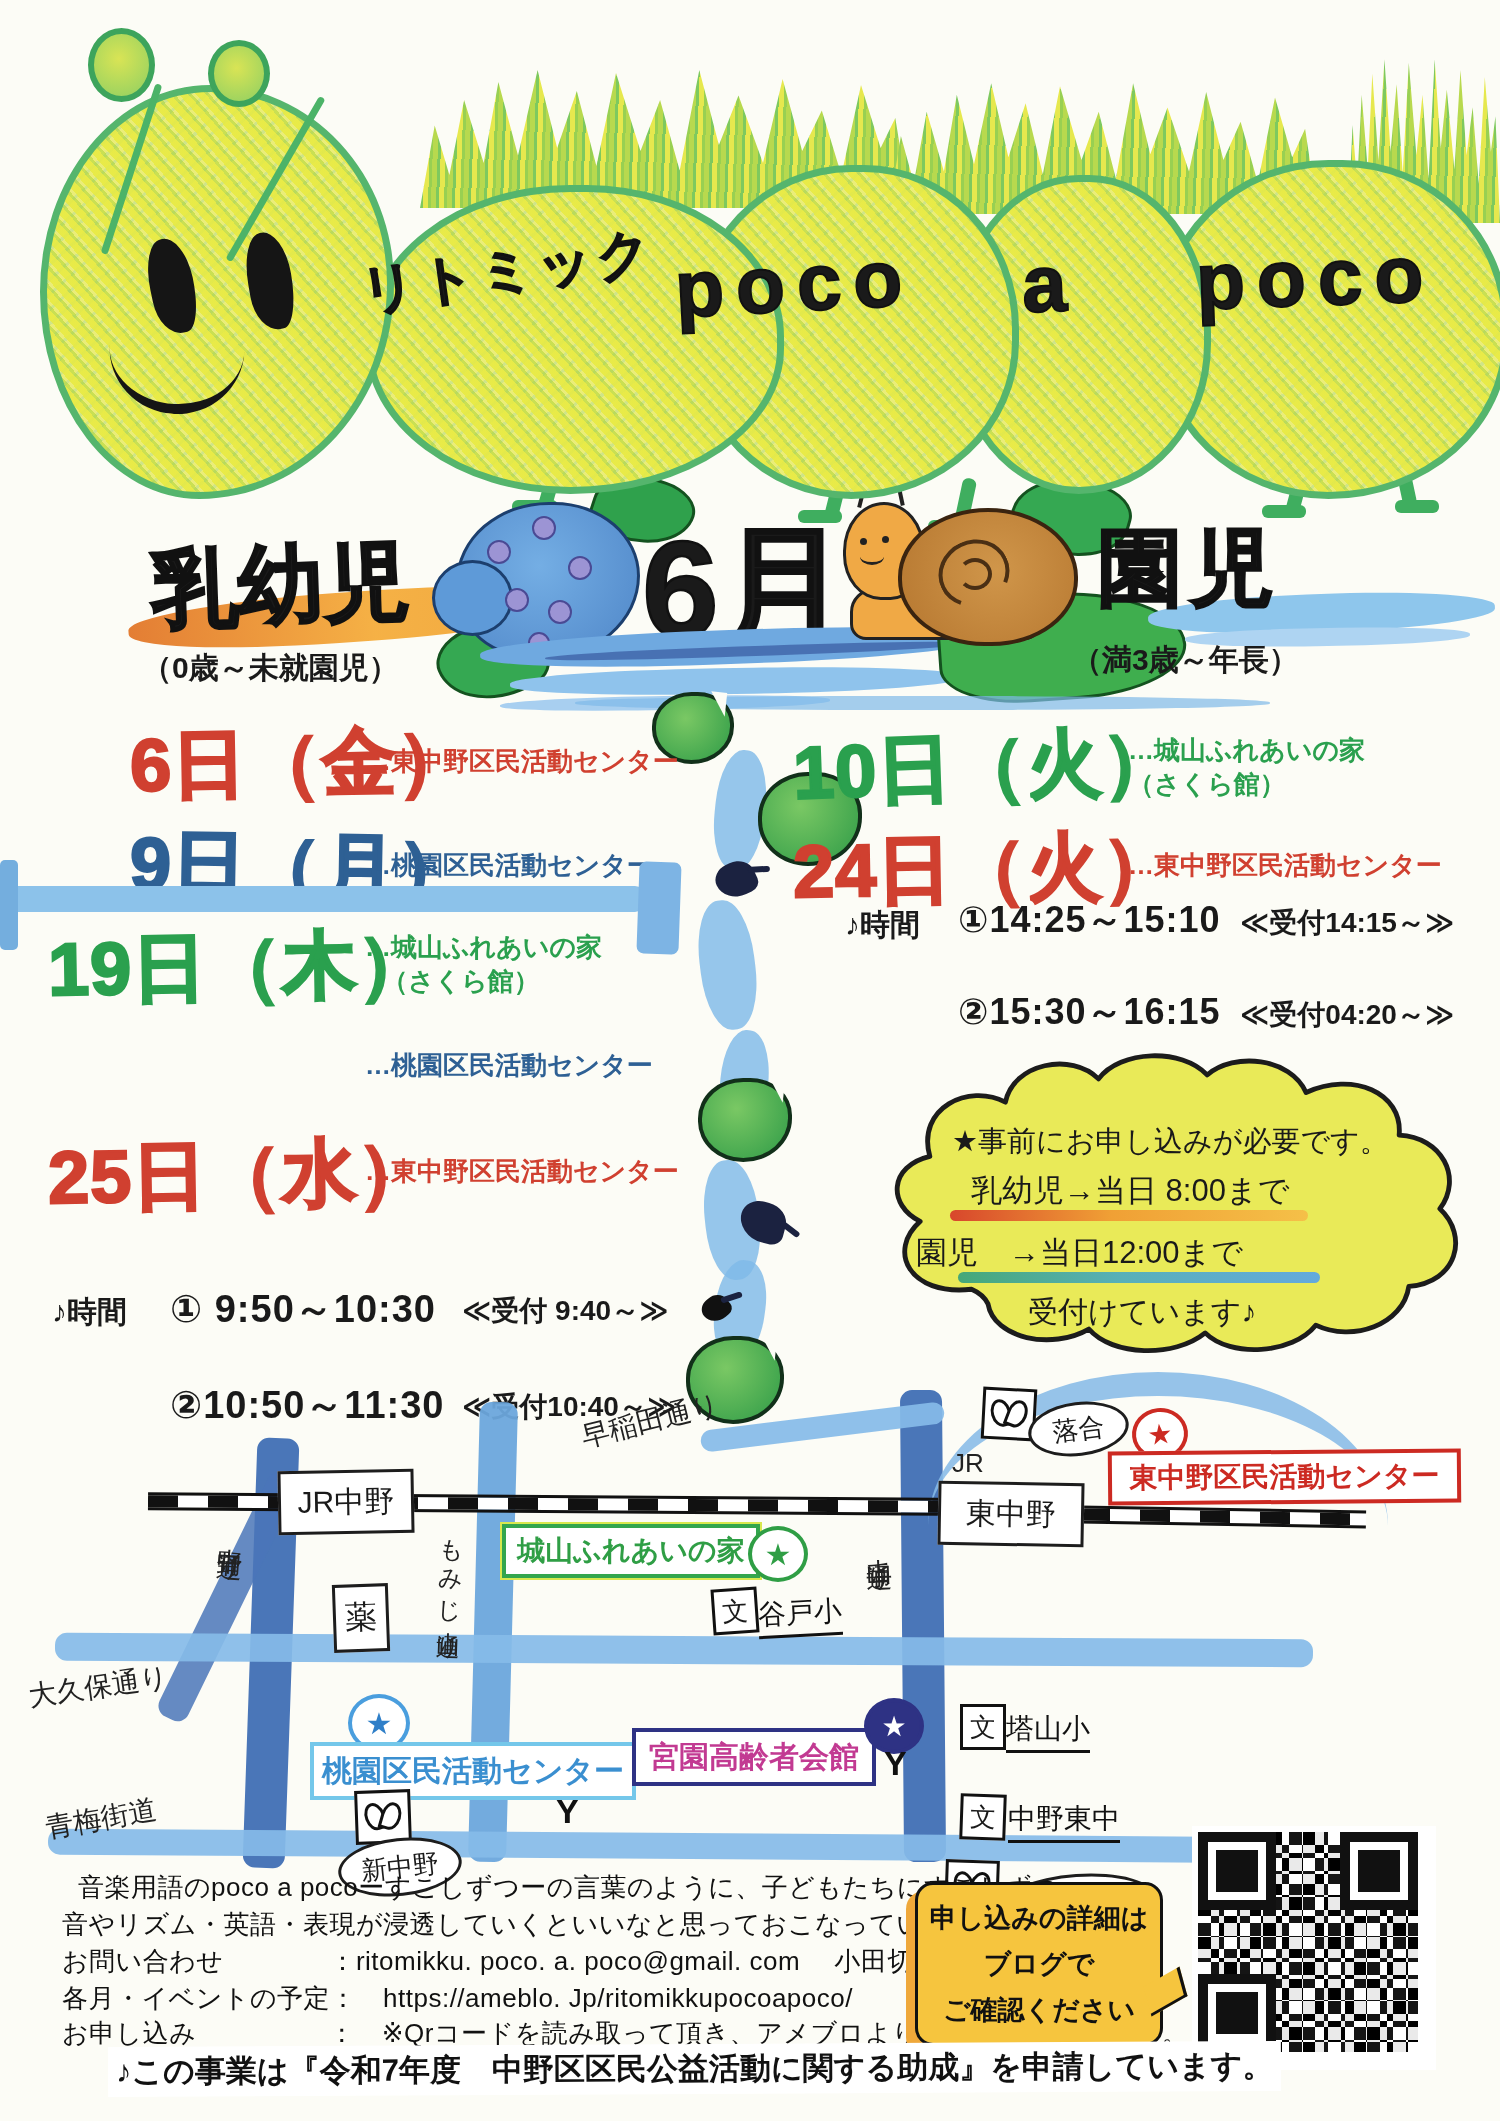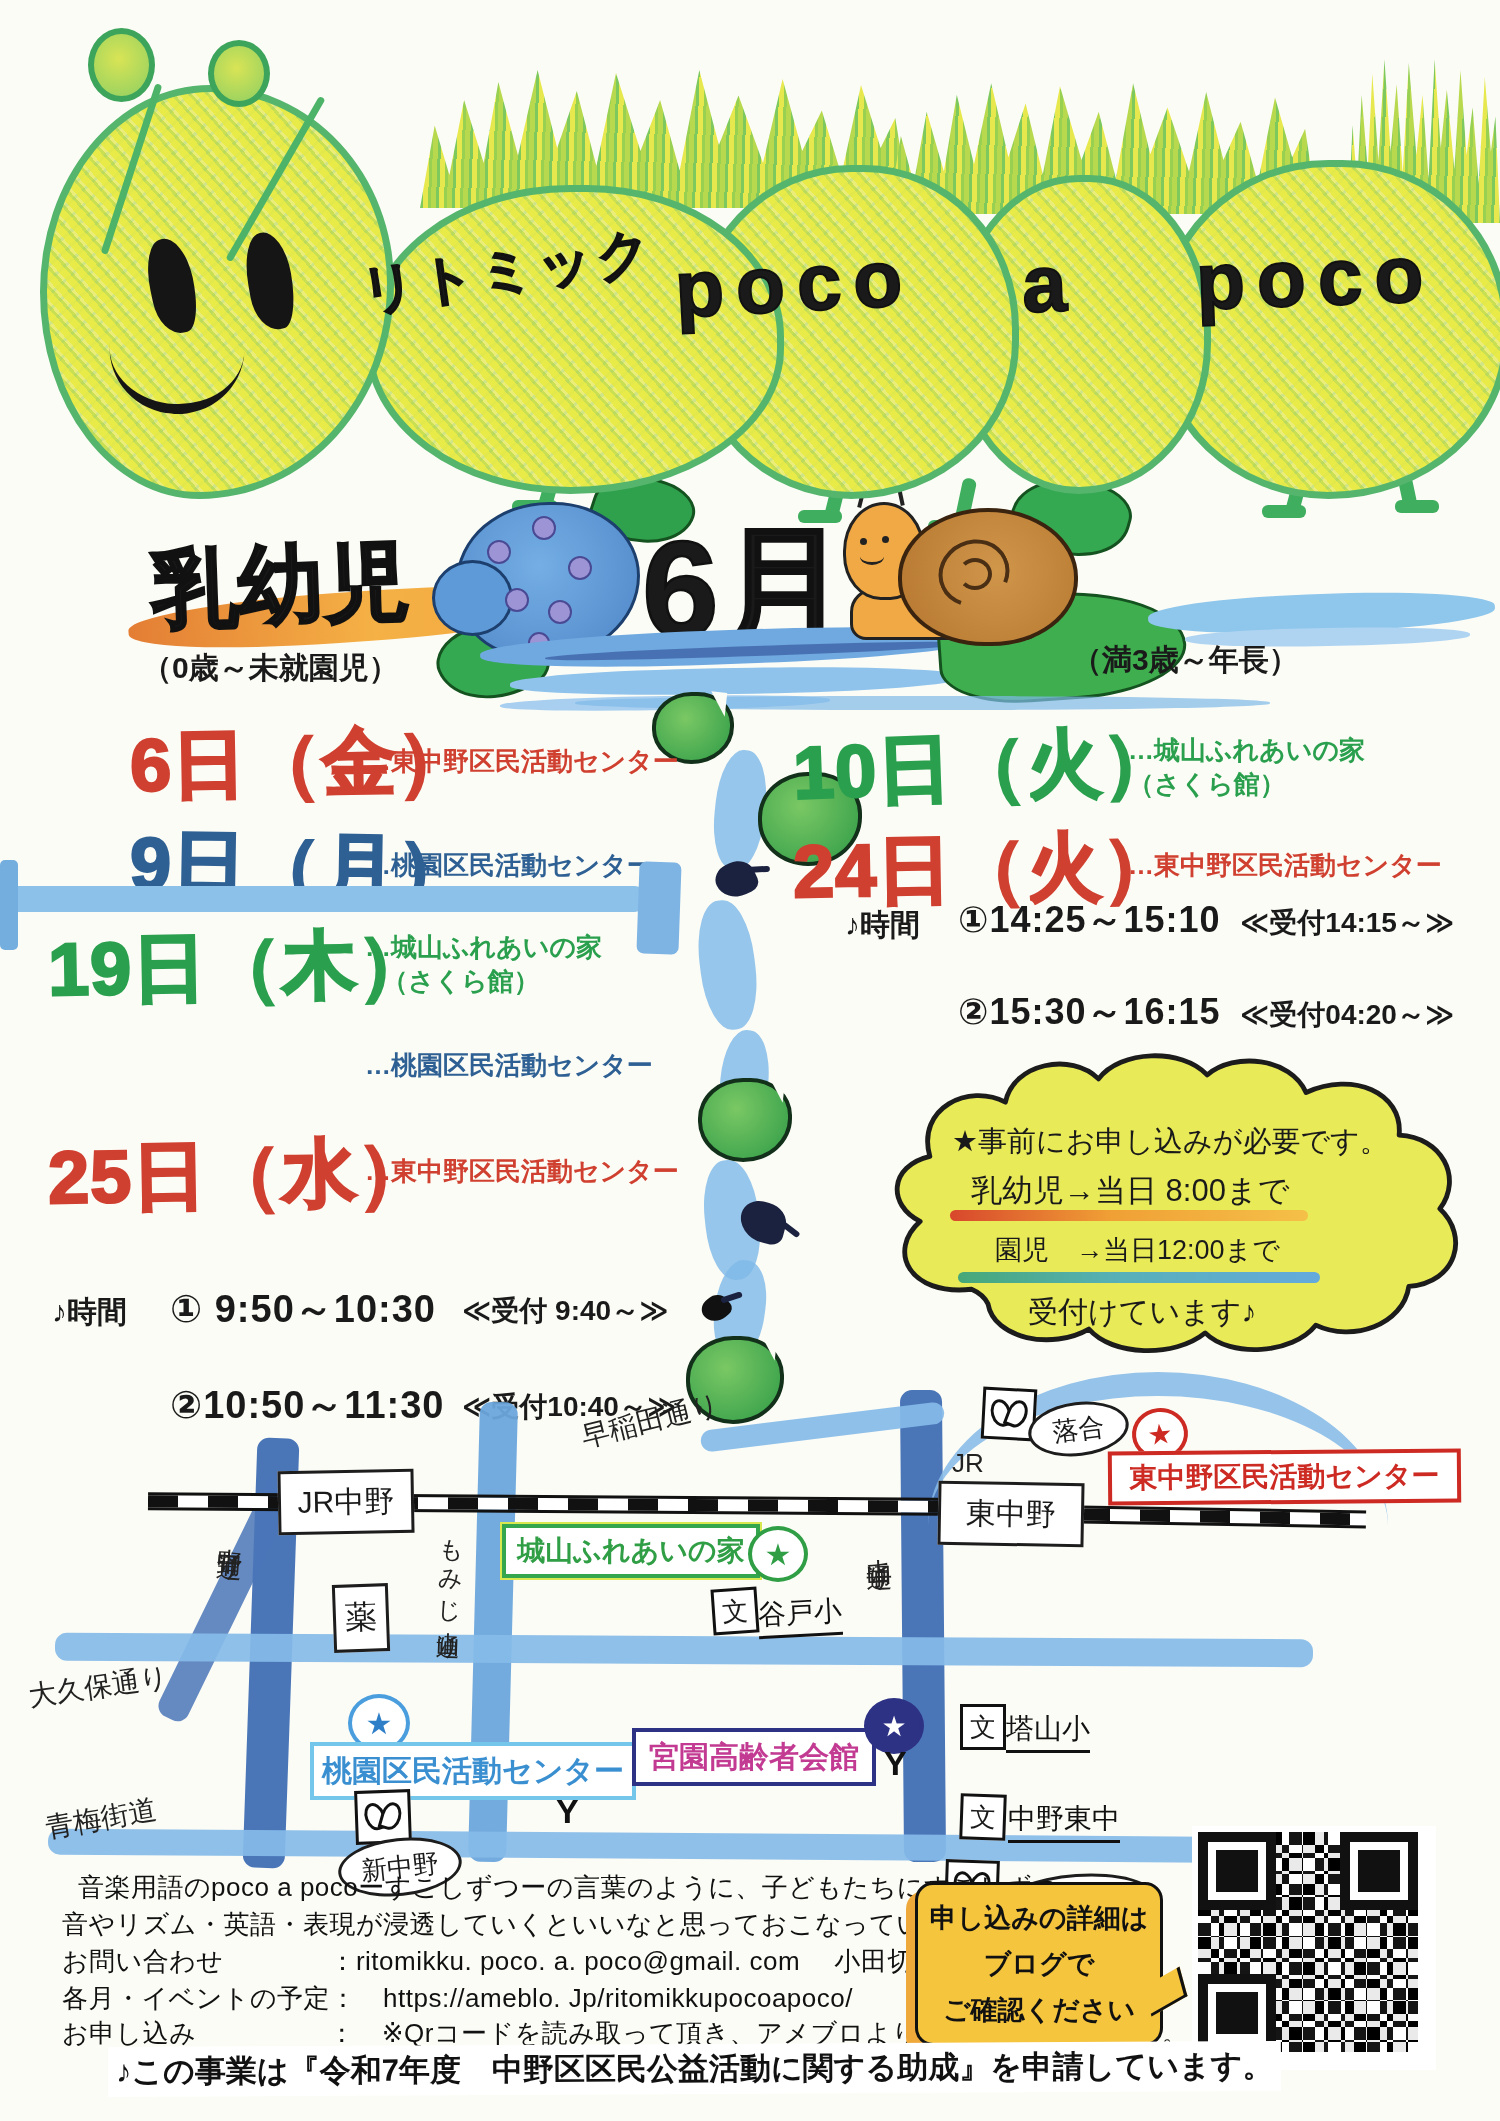--- a/index.html
+++ b/index.html
@@ -145,20 +145,21 @@
   <div class="abs" style="left:896px;top:444px;width:16px;height:16px;background:#f3b75c;border:3px solid #222;border-radius:50%;"></div>
   <div class="abs" style="left:860px;top:538px;width:7px;height:7px;background:#222;border-radius:50%;"></div>
   <div class="abs" style="left:882px;top:536px;width:7px;height:7px;background:#222;border-radius:50%;"></div>
   <div class="abs" style="left:860px;top:548px;width:24px;height:14px;border-bottom:3px solid #222;border-radius:0 0 50% 50%;"></div>
   <div class="abs" style="left:898px;top:508px;width:172px;height:130px;background:radial-gradient(circle at 55% 45%,#d0964a,#b5762f);border:4px solid #3a2410;border-radius:50% 50% 48% 48%;"></div>
   <div class="abs" style="left:938px;top:540px;width:64px;height:58px;border:4px solid #4a2f14;border-radius:50%;border-bottom-color:transparent;transform:rotate(-25deg);"></div>
   <div class="abs" style="left:958px;top:558px;width:26px;height:24px;border:4px solid #4a2f14;border-radius:50%;border-left-color:transparent;"></div>
 
   <div class="abs swoosh" style="left:1148px;top:594px;width:347px;height:38px;background:#8ec6ec;transform:rotate(-2deg);"></div>
   <div class="abs swoosh" style="left:1185px;top:628px;width:285px;height:18px;background:#aed4f2;transform:rotate(-1deg);"></div>
+  <div class="abs big-black" style="left:1098px;top:512px;font-size:84px;letter-spacing:8px;">園児</div>
   <div class="abs note" style="left:1072px;top:640px;">（満3歳～年長）</div>
 
   <div class="abs stroke" style="left:575px;top:696px;width:695px;height:14px;opacity:.7;"></div>
   <div class="abs stroke" style="left:715px;top:750px;width:50px;height:120px;transform:rotate(6deg);"></div>
   <div class="abs stroke" style="left:700px;top:900px;width:55px;height:130px;transform:rotate(-7deg);"></div>
   <div class="abs stroke" style="left:720px;top:1030px;width:48px;height:110px;transform:rotate(5deg);"></div>
   <div class="abs stroke" style="left:705px;top:1160px;width:54px;height:120px;transform:rotate(-6deg);"></div>
   <div class="abs stroke" style="left:715px;top:1260px;width:50px;height:100px;transform:rotate(8deg);"></div>
   <div class="abs stroke" style="left:700px;top:1355px;width:62px;height:55px;transform:rotate(-10deg);"></div>
   <div class="abs pad" style="left:652px;top:692px;width:74px;height:64px;"></div>
@@ -208,21 +209,21 @@
   <div class="abs recep" style="left:1240px;top:996px;">≪受付04:20～≫</div>
 
   <div class="abs" style="left:875px;top:1042px;width:610px;height:320px;">
     <svg width="610" height="320" viewBox="0 0 620 330">
       <path d="M95,255 C30,262 8,215 42,185 C8,168 10,128 52,118 C38,68 92,42 130,62 C138,22 198,10 226,38 C248,8 312,6 338,34 C366,10 424,16 440,52 C488,30 540,52 536,96 C580,98 602,140 578,172 C608,200 596,248 546,252 C540,292 488,310 450,292 C426,322 362,326 336,300 C304,326 240,324 216,296 C178,318 118,306 112,270 C108,262 102,258 95,255 Z" fill="#e9ea58" stroke="#1c1c1c" stroke-width="5" stroke-linejoin="round"></path>
     </svg>
   </div>
   <div class="abs cloud-line" style="left:952px;top:1122px;font-size:29px;">★事前にお申し込みが必要です。</div>
   <div class="abs cloud-line" style="left:971px;top:1170px;font-size:31px;">乳幼児→当日 8:00まで</div>
   <div class="abs" style="left:950px;top:1210px;width:358px;height:11px;border-radius:6px;background:linear-gradient(90deg,#d8472c,#f0a035 45%,#f5c048);"></div>
-  <div class="abs cloud-line" style="left:995px;top:1232px;font-size:27px;">園児　→当日12:00まで</div>
+  <div class="abs cloud-line" style="left:916px;top:1232px;font-size:31px;">園児　→当日12:00まで</div>
   <div class="abs" style="left:958px;top:1272px;width:362px;height:11px;border-radius:6px;background:linear-gradient(90deg,#46a878,#58b0b8 45%,#64aadd);"></div>
   <div class="abs cloud-line" style="left:1028px;top:1292px;font-size:30px;">受付けています♪</div>
 
   <div class="abs road-d" style="left:250px;top:1438px;width:42px;height:430px;transform:rotate(2deg);"></div>
   <div class="abs road-d" style="left:212px;top:1462px;width:32px;height:270px;transform:rotate(26deg);opacity:.85;"></div>
   <div class="abs road-m" style="left:474px;top:1402px;width:38px;height:460px;transform:rotate(1.5deg);"></div>
   <div class="abs road-d" style="left:902px;top:1390px;width:42px;height:472px;transform:rotate(-0.5deg);"></div>
   <div class="abs road-l" style="left:55px;top:1636px;width:1258px;height:28px;transform:rotate(0.3deg);"></div>
   <div class="abs road-l" style="left:48px;top:1833px;width:1264px;height:26px;transform:rotate(0.4deg);"></div>
   <div class="abs" style="left:928px;top:1372px;width:460px;height:130px;border-top:24px solid #88bce8;border-radius:50% 50% 0 0/100% 100% 0 0;opacity:.88;"></div>

